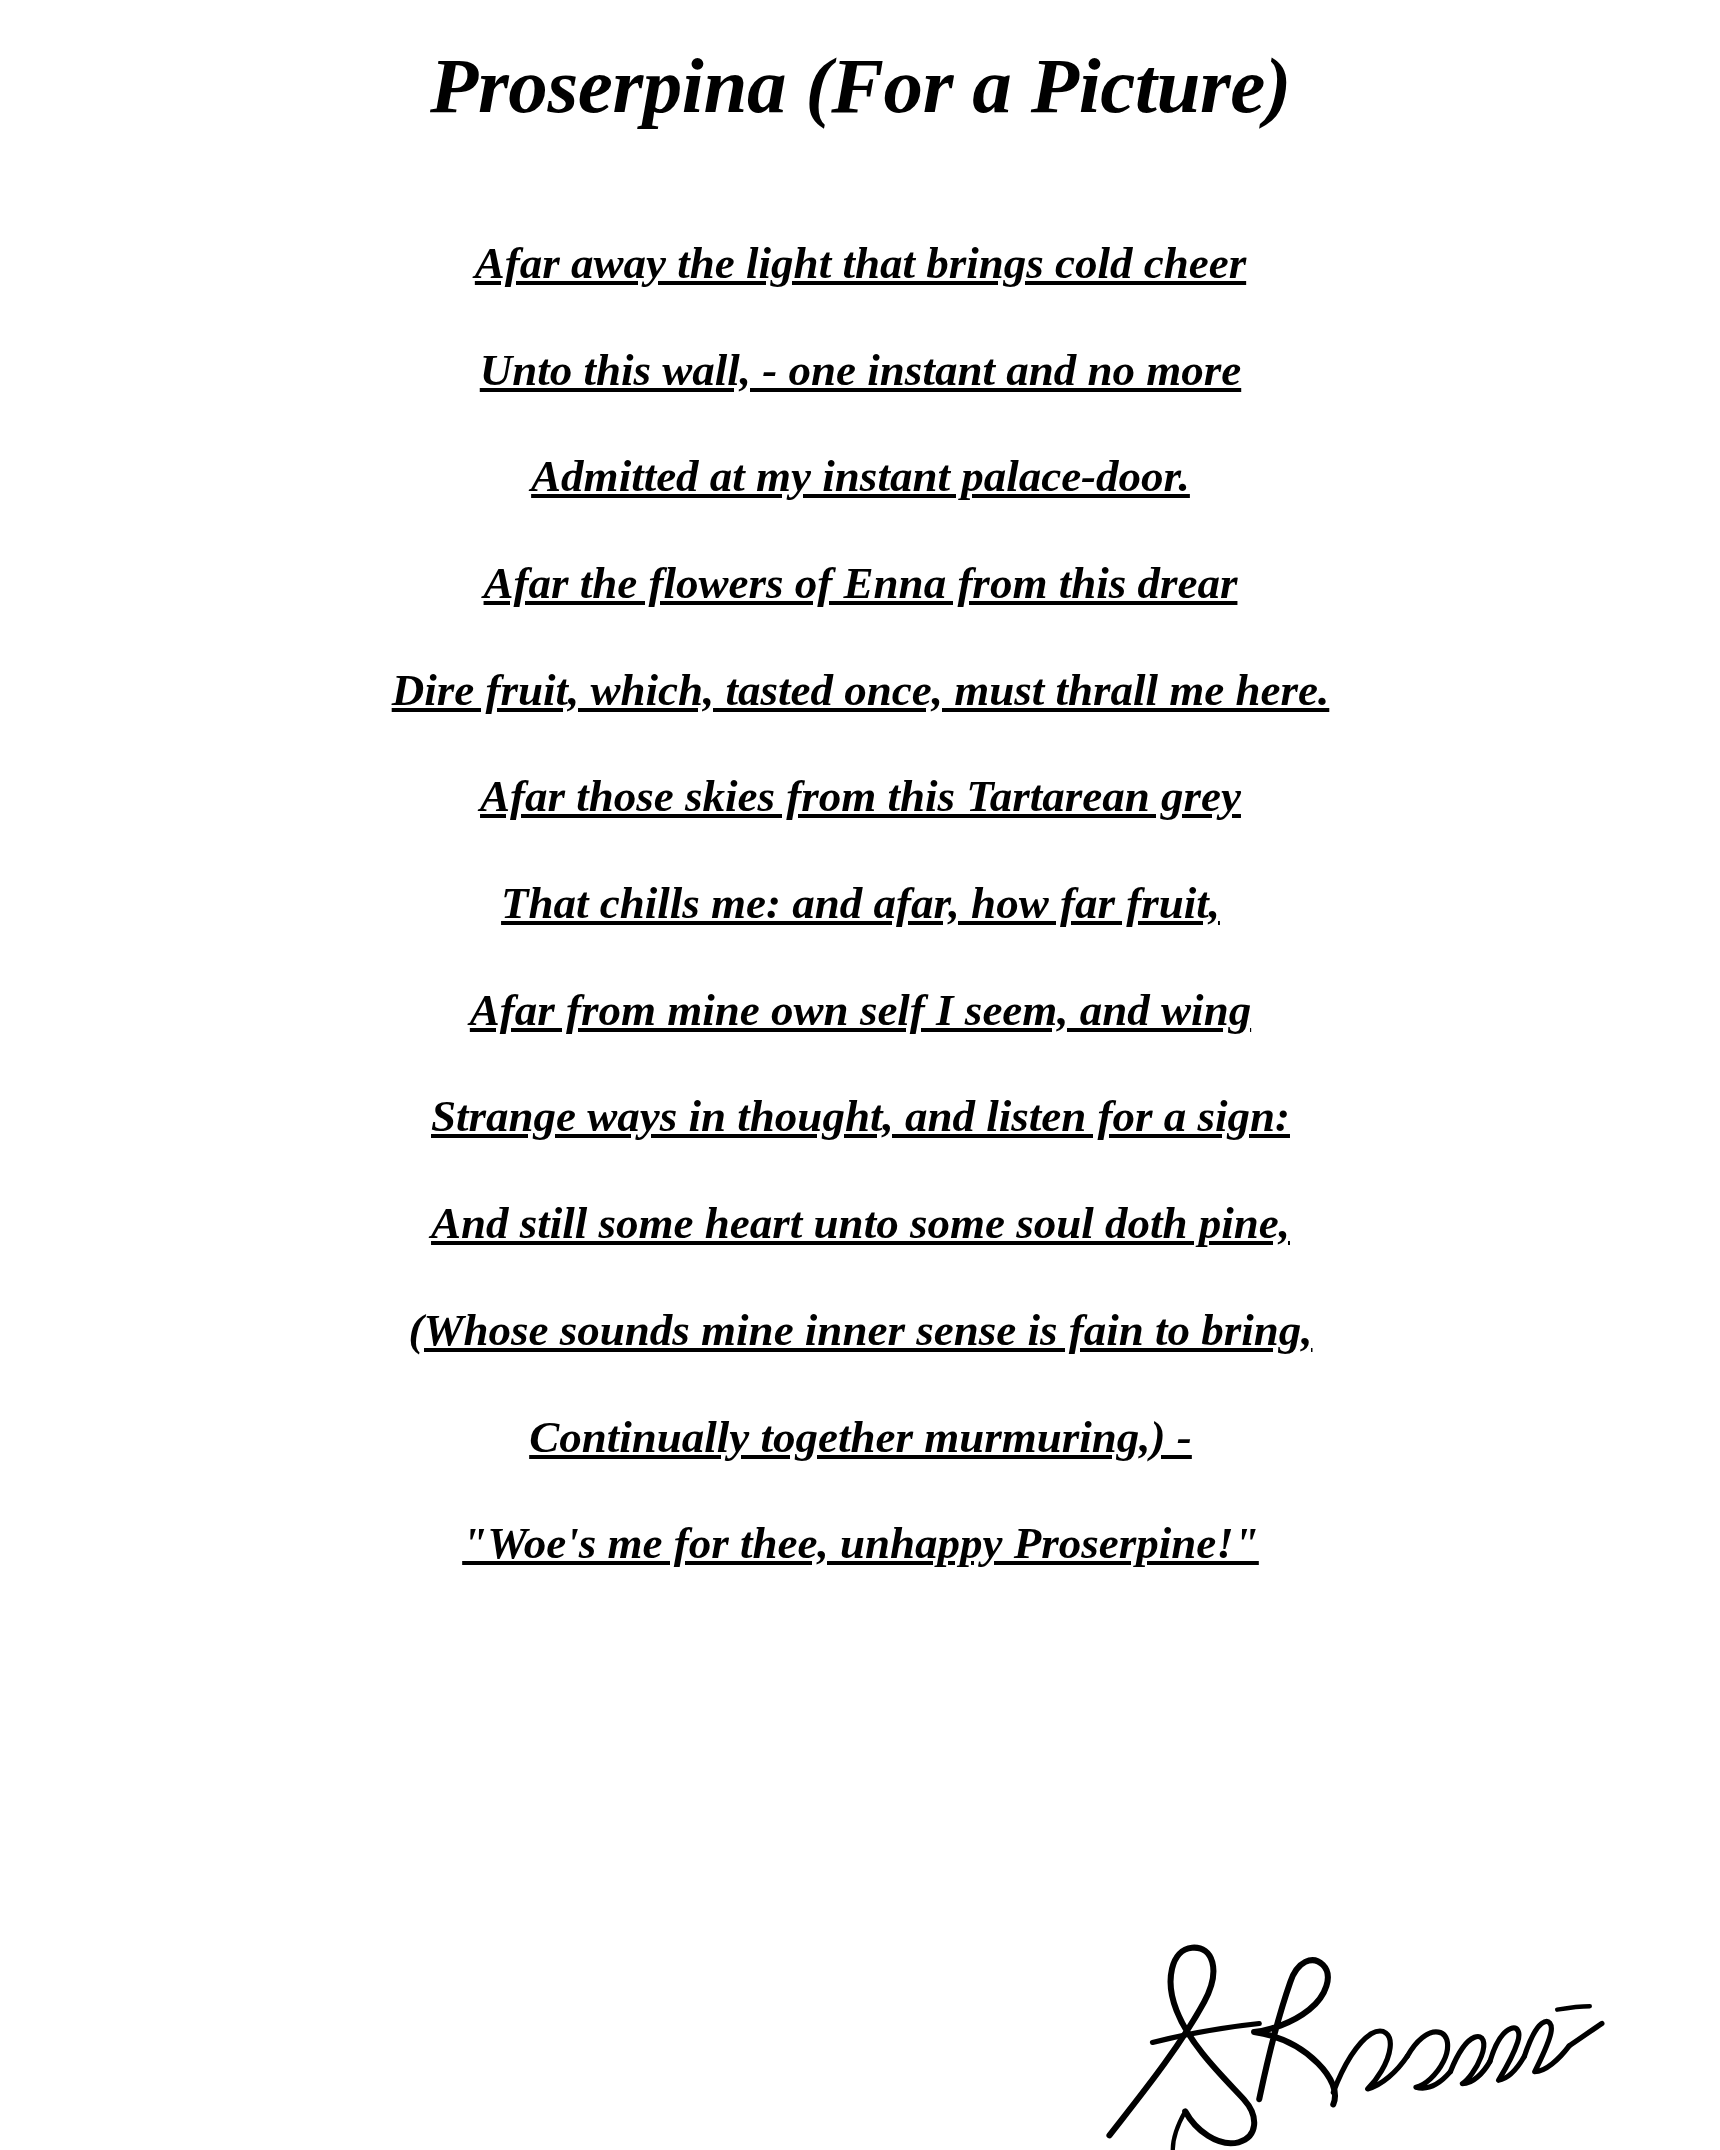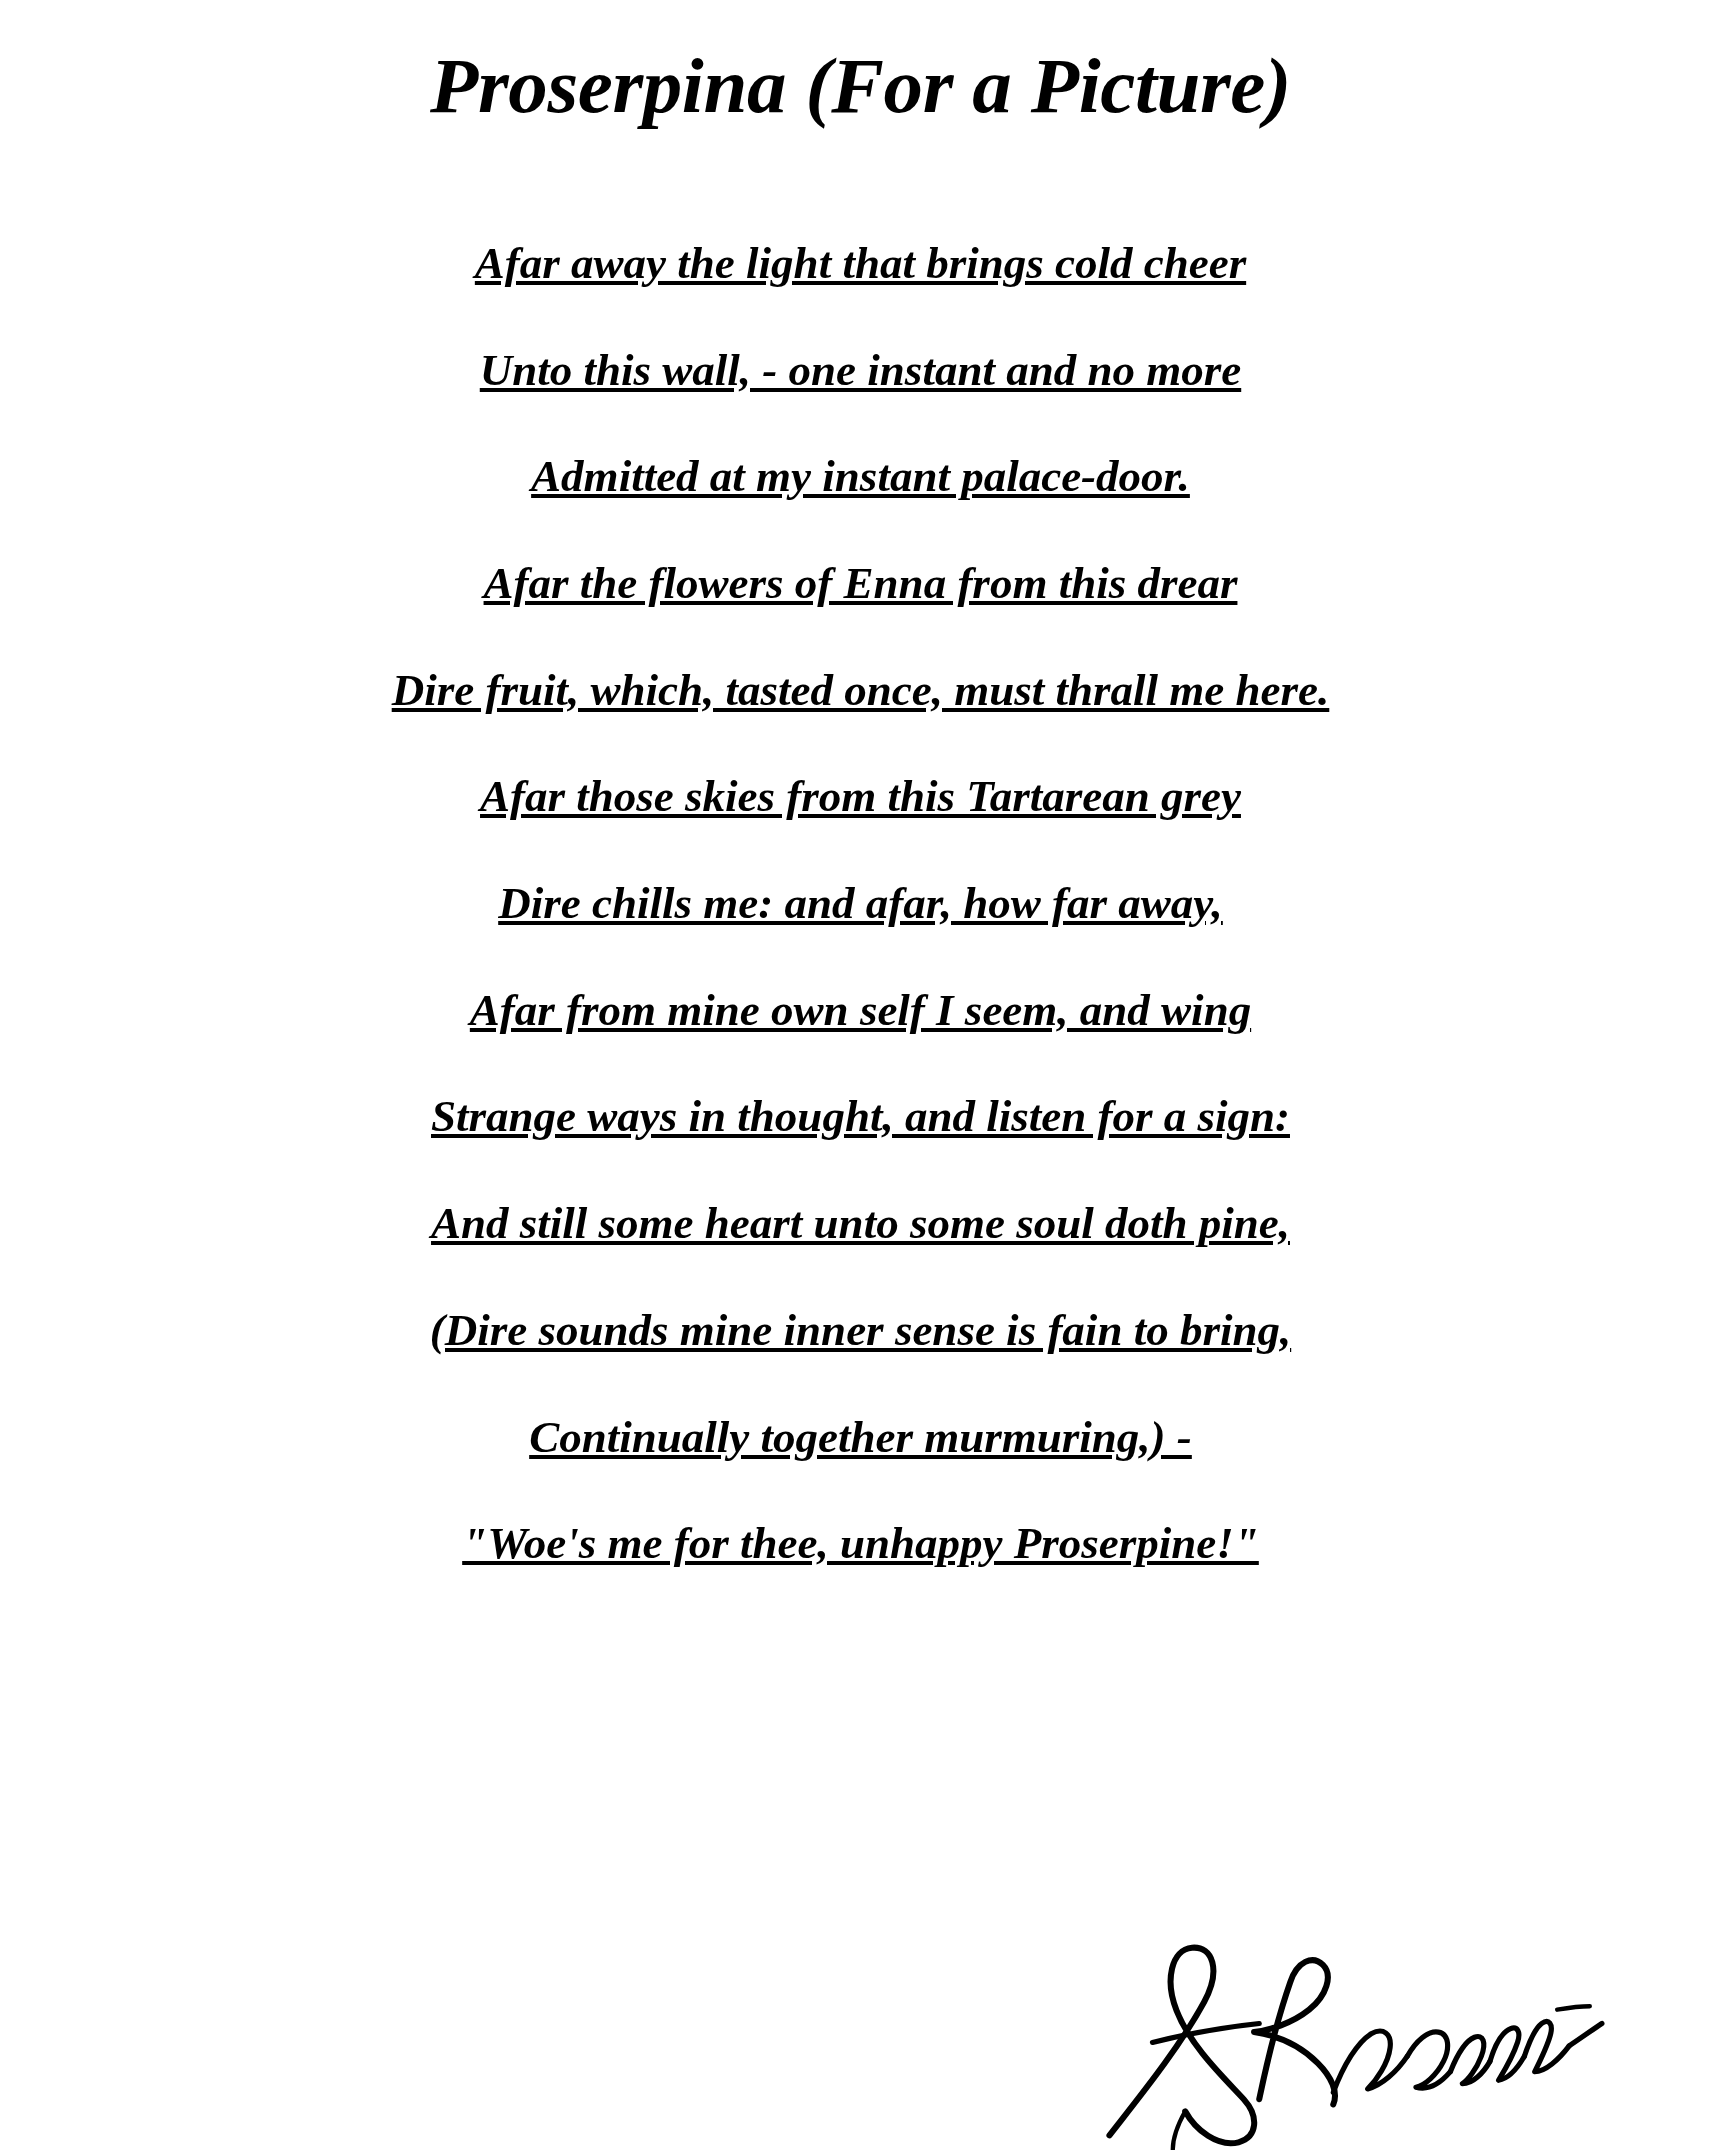--- a/index.html
+++ b/index.html
@@ -78,25 +78,25 @@
 
   <h1 class="poem-title">Proserpina (For a Picture)</h1>
 
   <div class="poem-body">
     <p class="poem-line">Afar away the light that brings cold cheer</p>
     <p class="poem-line">Unto this wall, - one instant and no more</p>
     <p class="poem-line">Admitted at my instant palace-door.</p>
     <p class="poem-line">Afar the flowers of Enna from this drear</p>
     <p class="poem-line">Dire fruit, which, tasted once, must thrall me here.</p>
     <p class="poem-line">Afar those skies from this Tartarean grey</p>
-    <p class="poem-line">Dire chills me: and afar, how far away,</p>
+    <p class="poem-line">That chills me: and afar, how far fruit,</p>
     <p class="poem-line">Afar from mine own self I seem, and wing</p>
     <p class="poem-line">Strange ways in thought, and listen for a sign:</p>
     <p class="poem-line">And still some heart unto some soul doth pine,</p>
-    <p class="poem-line">(Dire sounds mine inner sense is fain to bring,</p>
+    <p class="poem-line">(Whose sounds mine inner sense is fain to bring,</p>
     <p class="poem-line">Continually together murmuring,) -</p>
     <p class="poem-line last">"Woe's me for thee, unhappy Proserpine!"</p>
   </div>
 
   <div class="signature-wrap">
     <span class="sr-only">D G Rossetti</span>
     <svg viewBox="0 0 640 290" xmlns="http://www.w3.org/2000/svg" aria-hidden="true">
       <g fill="none" stroke="#000000" stroke-linecap="round" stroke-linejoin="round">
         <path d="M40 250 C 75 205, 120 150, 150 95 C 170 58, 160 30, 136 32 C 112 34, 104 70, 118 105 C 134 146, 172 182, 196 208 C 214 228, 212 252, 190 258 C 166 264, 140 244, 128 222" stroke-width="7"></path>
         <path d="M90 142 C 130 132, 175 124, 214 120" stroke-width="6"></path>

